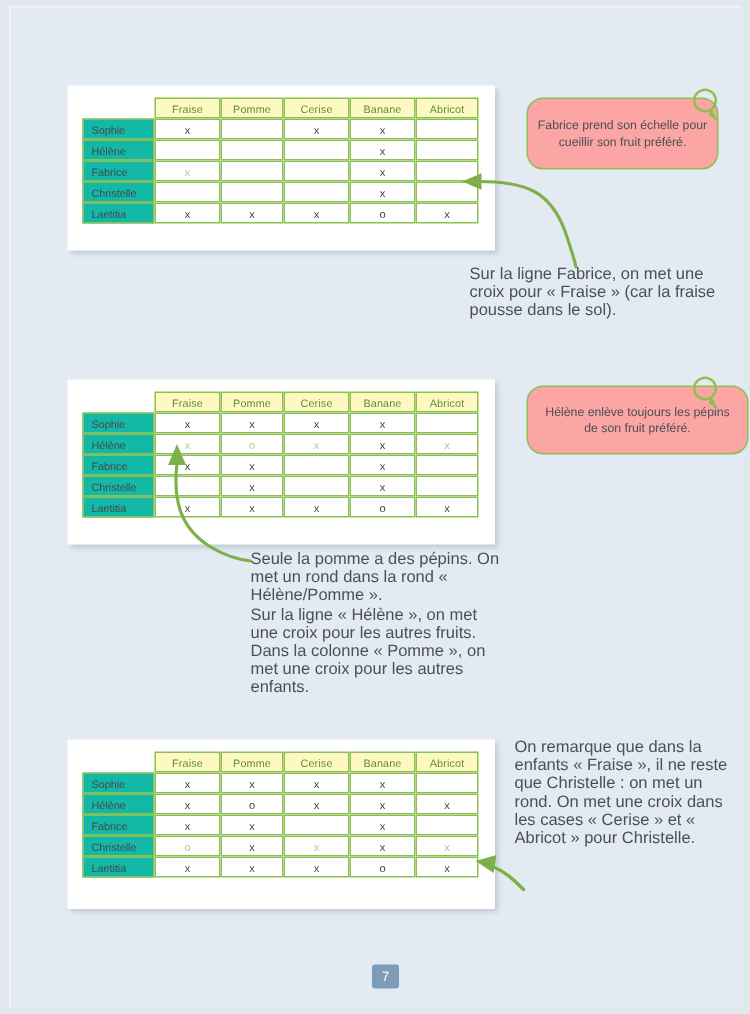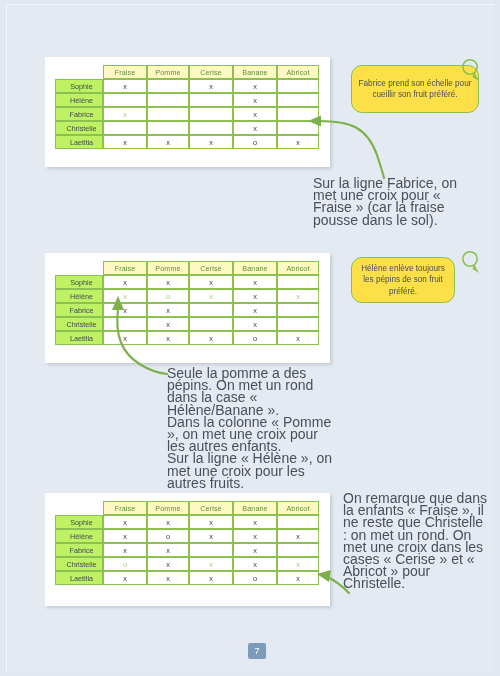--- a/index.html
+++ b/index.html
@@ -56,52 +56,52 @@
     border: none;
     background: transparent;
   }
   table.grid th.colhead {
     background: #fef9c3;
     color: #5f8f33;
     font-size: 7.2px;
     letter-spacing: 0.1px;
   }
   table.grid th.rowhead {
-    background: #bef264;
+    background: #14b8a6;
     color: #43484c;
-    text-align: center;
+    text-align: left;
     padding-left: 5px;
     font-size: 7.2px;
   }
   td.mark { color: #3f3f3f; font-size: 7.4px; }
   td.mark.hl { color: #a6cf7e; }
 
   
   .bubble {
     position: absolute;
     border: 1.4px solid #8cc152;
     border-radius: 11px;
-    background: #fde047;
+    background: #fca5a5;
     color: #4a4f54;
     font-size: 8.2px;
     line-height: 11.5px;
     text-align: center;
     display: flex;
     align-items: center;
     justify-content: center;
     padding: 4px 6px;
     box-sizing: border-box;
   }
   .bubble .btxt { display: block; }
 
   
   .para {
     position: absolute;
     color: #4a5057;
-    font-size: 14px;
+    font-size: 11px;
     line-height: 12.2px;
     text-align: left;
   }
   .para p { margin: 0; }
 
   
   .arrow-svg {
     position: absolute;
     overflow: visible;
     pointer-events: none;
@@ -267,37 +267,37 @@
         <th class="rowhead">Laetitia</th>
         <td class="mark">x</td>
         <td class="mark">x</td>
         <td class="mark">x</td>
         <td class="mark">o</td>
         <td class="mark">x</td>
       </tr>
     </tbody>
   </table>
 
-  <div class="bubble" style="left:344px; top:252px; width:104px; height:46px;">
+  <div class="bubble" style="left:344px; top:252px; width:148px; height:46px;">
     <span class="btxt">Hélène enlève toujours les pépins de son fruit préféré.</span>
   </div>
   <svg class="arrow-svg" style="left:448px; top:244px;" width="34" height="34" viewBox="0 0 34 34">
     <circle cx="15" cy="10" r="7.2" fill="none" stroke="#8cc152" stroke-width="1.6"></circle>
     <path d="M19 15 L24 24 L17.5 20 Z" fill="#8cc152"></path>
   </svg>
 
   <svg class="arrow-svg" style="left:96px; top:286px;" width="90" height="90" viewBox="0 0 90 90">
     <path d="M15 18 C 12 44, 18 62, 38 74 C 48 80, 56 82, 64 83" fill="none" stroke="#7db04a" stroke-width="2.1" stroke-linecap="round"></path>
     <path d="M15 5 L21 19 L9 19 Z" fill="#7db04a"></path>
   </svg>
 
   <div class="para" style="left:160px; top:362px; width:170px;">
-    <p>Seule la pomme a des pépins. On met un rond dans la case « Hélène/Banane ».</p>
+    <p>Seule la pomme a des pépins. On met un rond dans la rond « Hélène/Pomme ».</p>
+    <p>Sur la ligne « Hélène », on met une croix pour les autres fruits.</p>
     <p>Dans la colonne « Pomme », on met une croix pour les autres enfants.</p>
-    <p>Sur la ligne « Hélène », on met une croix pour les autres fruits.</p>
   </div>
 
   <div class="panel" style="left:38px; top:488px; width:285px; height:113px;"></div>
 
   <table class="grid" style="position:absolute; left:48px; top:496px; width:264px;">
     <colgroup>
       <col style="width:48px">
         <col style="width:44px">
         <col style="width:42px">
       <col style="width:44px">

